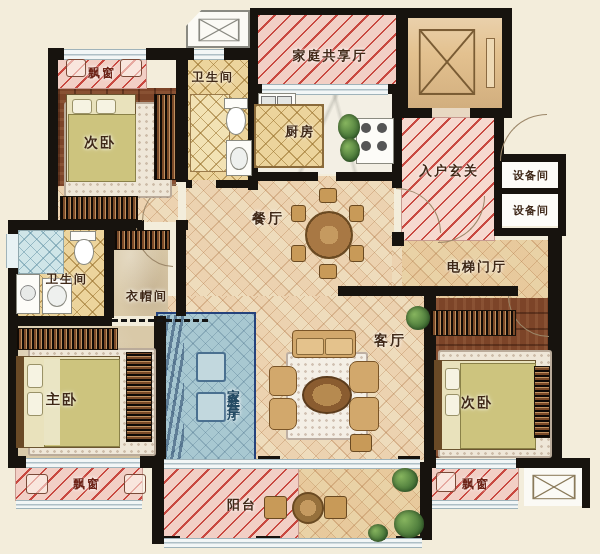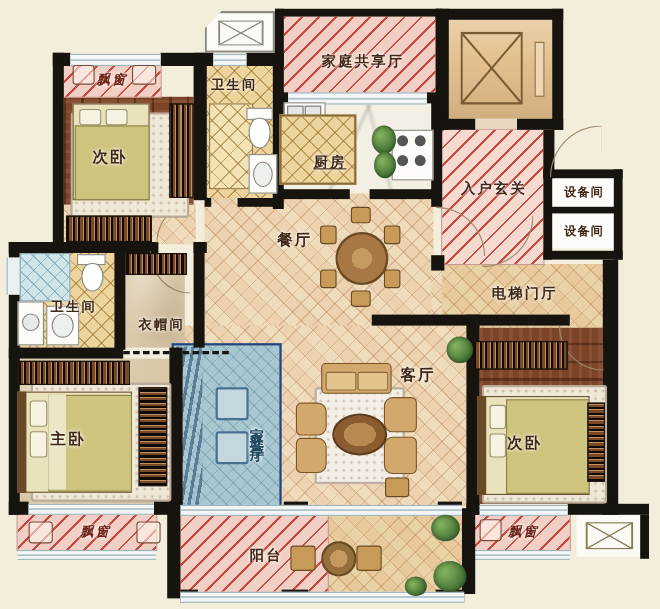--- a/index.html
+++ b/index.html
@@ -66,21 +66,21 @@
   .door.tr{border-left:none;border-bottom:none;border-top-right-radius:100%;}
   .door.bl{border-right:none;border-top:none;border-bottom-left-radius:100%;}
   .door.br{border-left:none;border-top:none;border-bottom-right-radius:100%;}
   .plant{position:absolute;border-radius:50%;
        background:radial-gradient(circle at 35% 35%,#86b45e,#3f6e33 75%);
        box-shadow:inset 0 0 5px rgba(0,0,0,.45);}
   .lbl{position:absolute;transform:translate(-50%,-50%);font-weight:bold;font-size:13px;
        color:#3f2817;letter-spacing:2px;white-space:nowrap;
        text-shadow:0 0 3px rgba(255,255,255,.9),0 0 5px rgba(255,255,255,.7);}
   .lbl.sm{font-size:11px;letter-spacing:1px;}
-  .lbl.red{color:#6e2418;font-style:italic;}
+  .lbl.red{color:#6e2418;}
   .lbl.vert{writing-mode:vertical-rl;letter-spacing:5px;color:#234a63;transform:translate(-50%,-50%);}
   .dashed{position:absolute;border-top:3px dashed #151515;}
   .stool{position:absolute;background:rgba(255,250,240,.55);border:1.5px solid #7a4a38;border-radius:3px;}
   .xbox{position:absolute;}
   .xbox svg{width:100%;height:100%;display:block;}
 </style>
 </head>
 <body>
 
 <div id="plan">
@@ -317,29 +317,29 @@
   <div class="stool" style="left:66px;top:59px;width:18px;height:16px;"></div>
   <div class="stool" style="left:120px;top:59px;width:20px;height:16px;"></div>
   <div class="stool" style="left:26px;top:474px;width:20px;height:18px;"></div>
   <div class="stool" style="left:124px;top:474px;width:20px;height:18px;"></div>
   <div class="stool" style="left:436px;top:472px;width:18px;height:18px;"></div>
 
   <div class="lbl red" style="left:102px;top:73px;font-size:12px;">飘窗</div>
   <div class="lbl" style="left:213px;top:77px;font-size:12px;">卫生间</div>
   <div class="lbl" style="left:330px;top:56px;">家庭共享厅</div>
   <div class="lbl" style="left:100px;top:143px;font-size:14px;">次卧</div>
-  <div class="lbl" style="left:300px;top:148px;text-decoration:underline;">厨房</div>
+  <div class="lbl" style="left:300px;top:132px;">厨房</div>
   <div class="lbl" style="left:449px;top:171px;">入户玄关</div>
   <div class="lbl sm" style="left:531px;top:175px;">设备间</div>
   <div class="lbl sm" style="left:531px;top:210px;">设备间</div>
   <div class="lbl" style="left:268px;top:219px;font-size:14px;">餐厅</div>
   <div class="lbl" style="left:477px;top:267px;">电梯门厅</div>
   <div class="lbl" style="left:67px;top:279px;font-size:12px;">卫生间</div>
   <div class="lbl" style="left:147px;top:296px;font-size:12px;">衣帽间</div>
   <div class="lbl vert" style="left:233px;top:390px;">家庭共享厅</div>
-  <div class="lbl" style="left:380px;top:341px;font-size:14px;">客厅</div>
+  <div class="lbl" style="left:390px;top:341px;font-size:14px;">客厅</div>
   <div class="lbl" style="left:62px;top:400px;font-size:14px;">主卧</div>
   <div class="lbl" style="left:477px;top:403px;font-size:14px;">次卧</div>
   <div class="lbl red" style="left:87px;top:484px;font-size:12px;">飘窗</div>
   <div class="lbl" style="left:242px;top:505px;">阳台</div>
   <div class="lbl red" style="left:476px;top:484px;font-size:12px;">飘窗</div>
 
 </div>
 
 </body></html>

